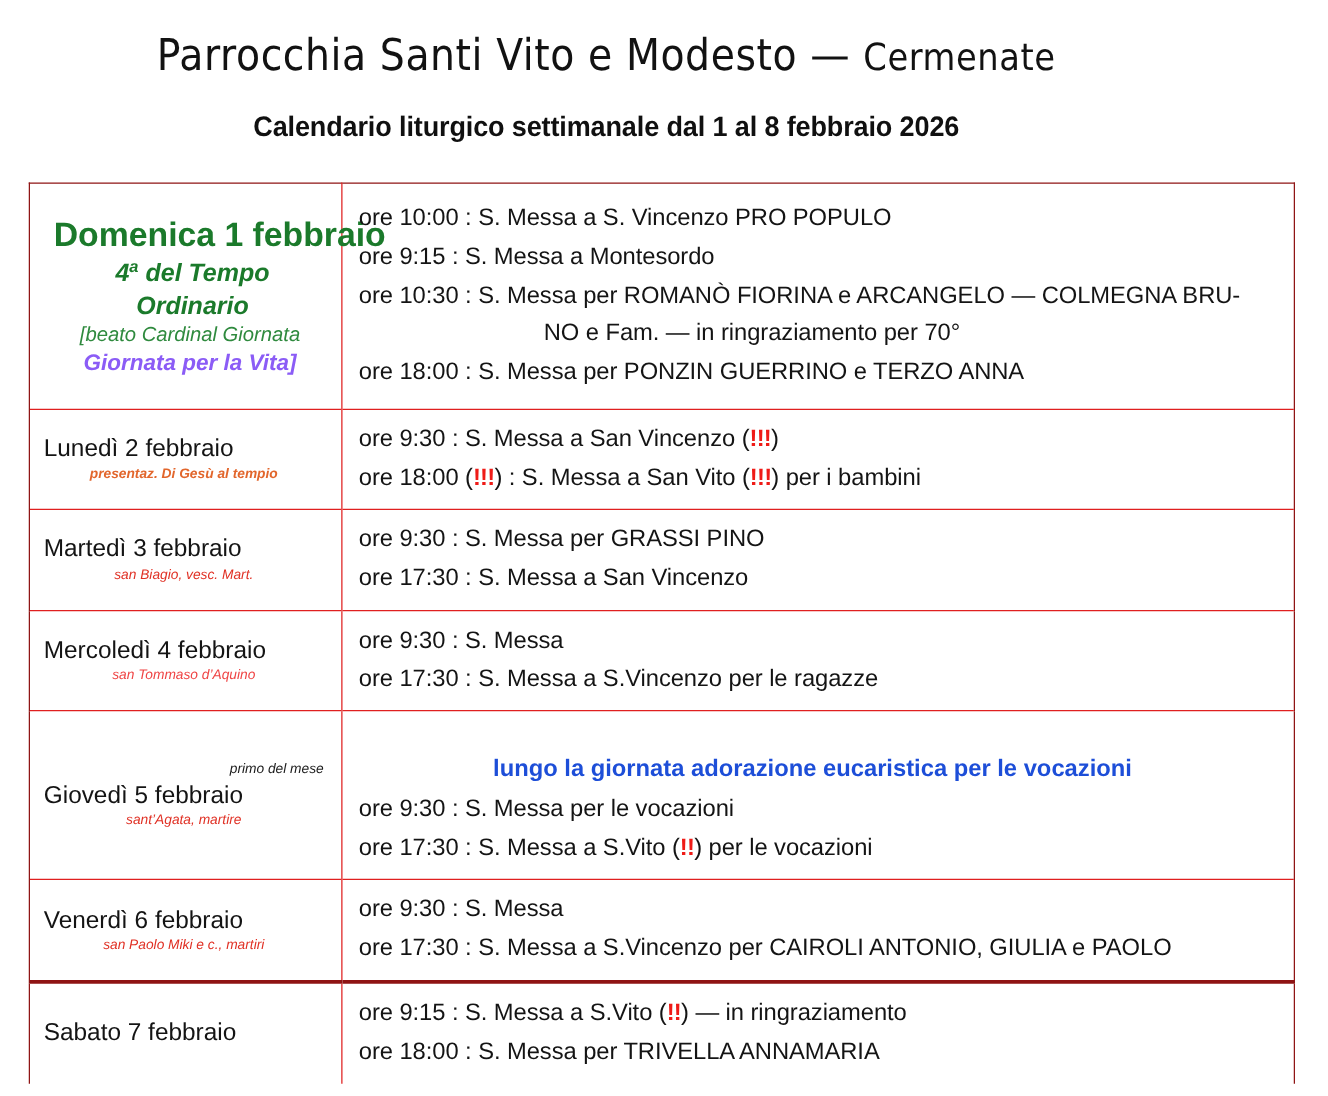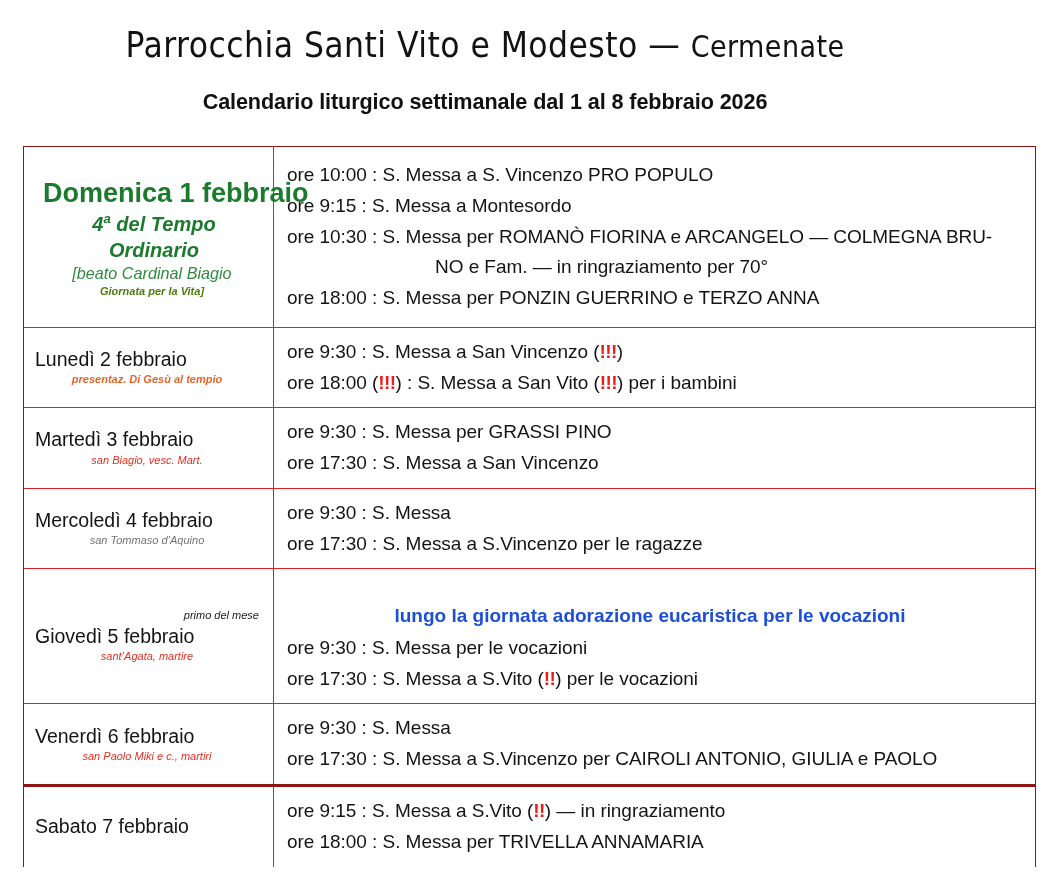--- a/index.html
+++ b/index.html
@@ -96,21 +96,21 @@
     padding-left: 8px;
   }
   .sub {
     font-style: italic;
     font-size: 11px;
     line-height: 1.45;
   }
   .sub.center   { text-align: center; }
   .sub.right    { text-align: right; }
   .sub.bold     { font-weight: bold; }
-  .c-green      { color: #737373; }
+  .c-green      { color: #ef4444; }
   .c-red        { color: #e03024; }
   .c-orange     { color: #e2662c; }
   .c-black      { color: #1a1a1a; }
 
   .sub-ordinario {
     font-weight: bold;
     font-size: 20px;
     color: #1b7a2b;
     text-align: center;
     font-style: italic;
@@ -124,22 +124,22 @@
   .sub-bracket {
     font-style: italic;
     font-size: 16.2px;
     color: #2f8a3e;
     text-align: center;
     padding-left: 10px;
   }
   .sub-giornata {
     font-style: italic;
     font-weight: bold;
-    font-size: 11px;
-    color: #4d7c0f;
+    font-size: 18px;
+    color: #8b5cf6;
     text-align: center;
     padding-left: 10px;
   }
 
   
   .ev-inner {
     padding: 9px 8px 9px 13px;
   }
   .ev-line {
     font-size: 19px;
@@ -186,21 +186,21 @@
           <col class="c-day">
           <col class="c-ev">
         </colgroup>
       <tbody>
 
         <tr class="row-sunday">
           <td class="day">
             <div class="day-inner">
               <div class="day-name">Domenica 1 febbraio</div>
               <div class="sub-ordinario"><span>4</span><sup>a</sup><span> del Tempo Ordinario</span></div>
-              <div class="sub-bracket">[beato Cardinal Biagio</div>
+              <div class="sub-bracket">[beato Cardinal Giornata</div>
               <div class="sub-giornata">Giornata per la Vita]</div>
             </div>
           </td>
           <td class="ev">
             <div class="ev-inner">
               <div class="ev-line">ore   10:00 : S. Messa a S. Vincenzo PRO POPULO</div>
               <div class="ev-line">ore   9:15 : S. Messa a Montesordo</div>
               <div class="ev-line">ore 10:30 : S. Messa per ROMANÒ FIORINA e ARCANGELO — COLMEGNA BRU-</div>
               <div class="ev-line cont">NO e Fam. — in ringraziamento per 70°</div>
               <div class="ev-line">ore 18:00 : S. Messa per PONZIN GUERRINO e TERZO ANNA</div>

